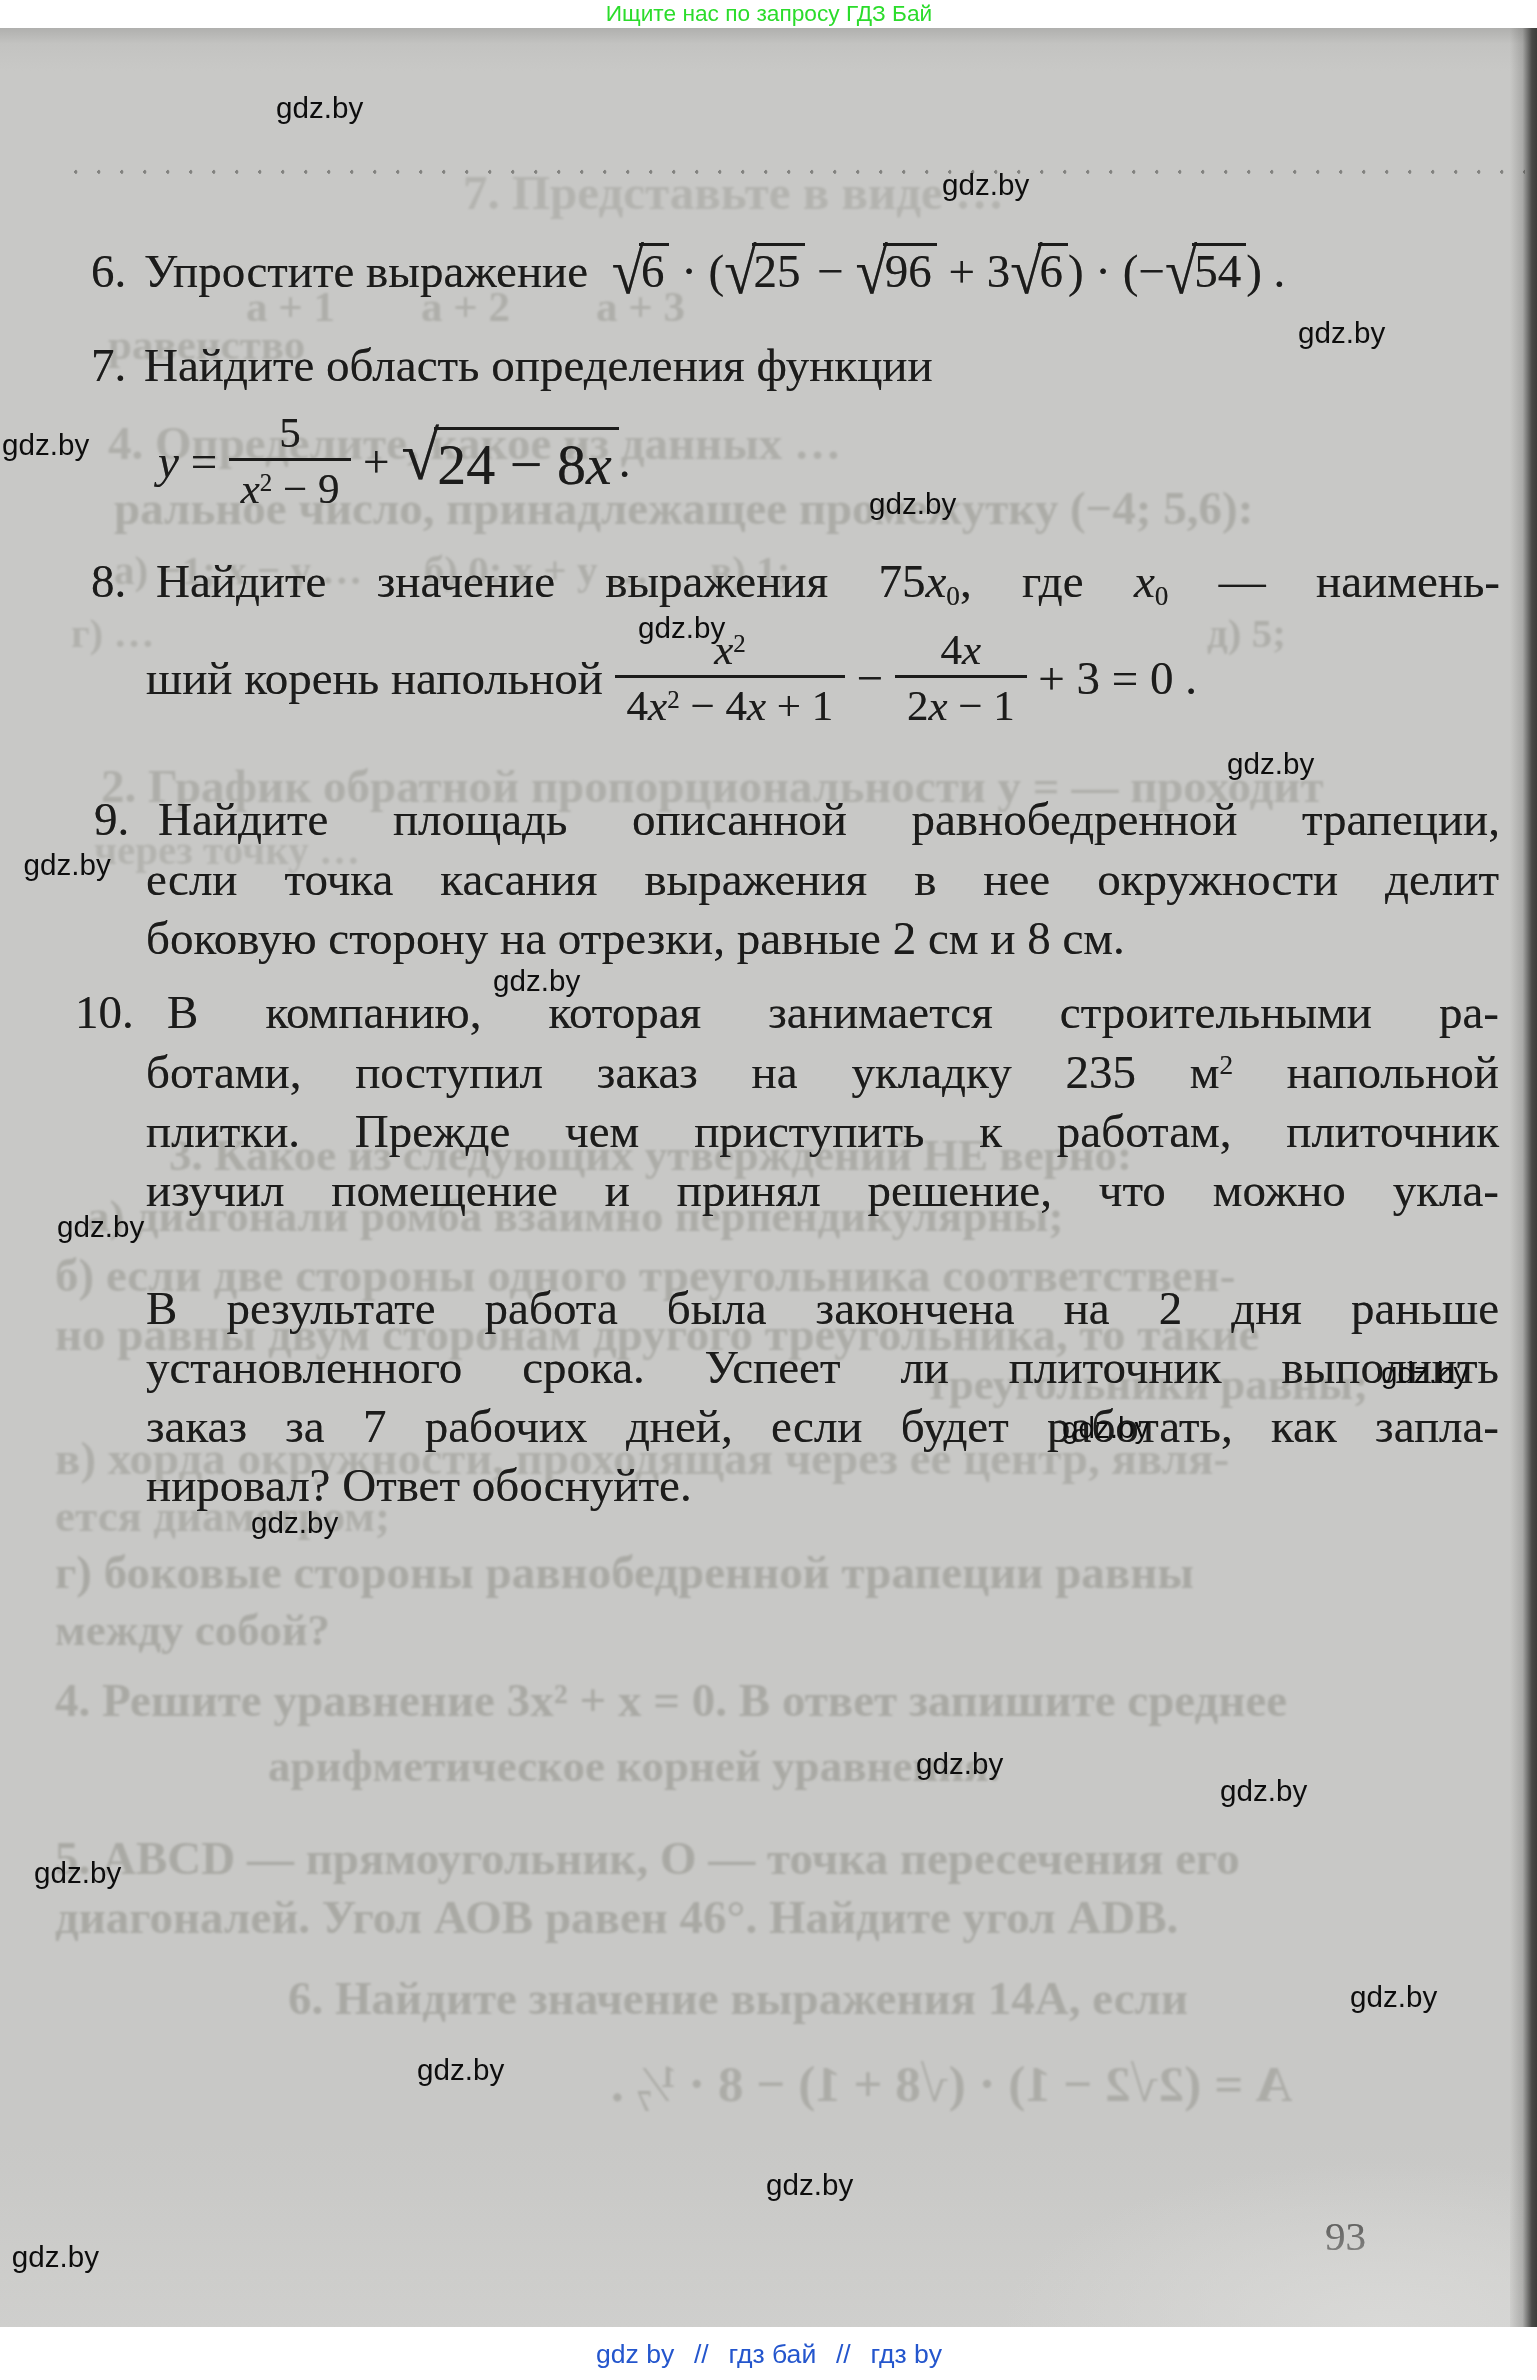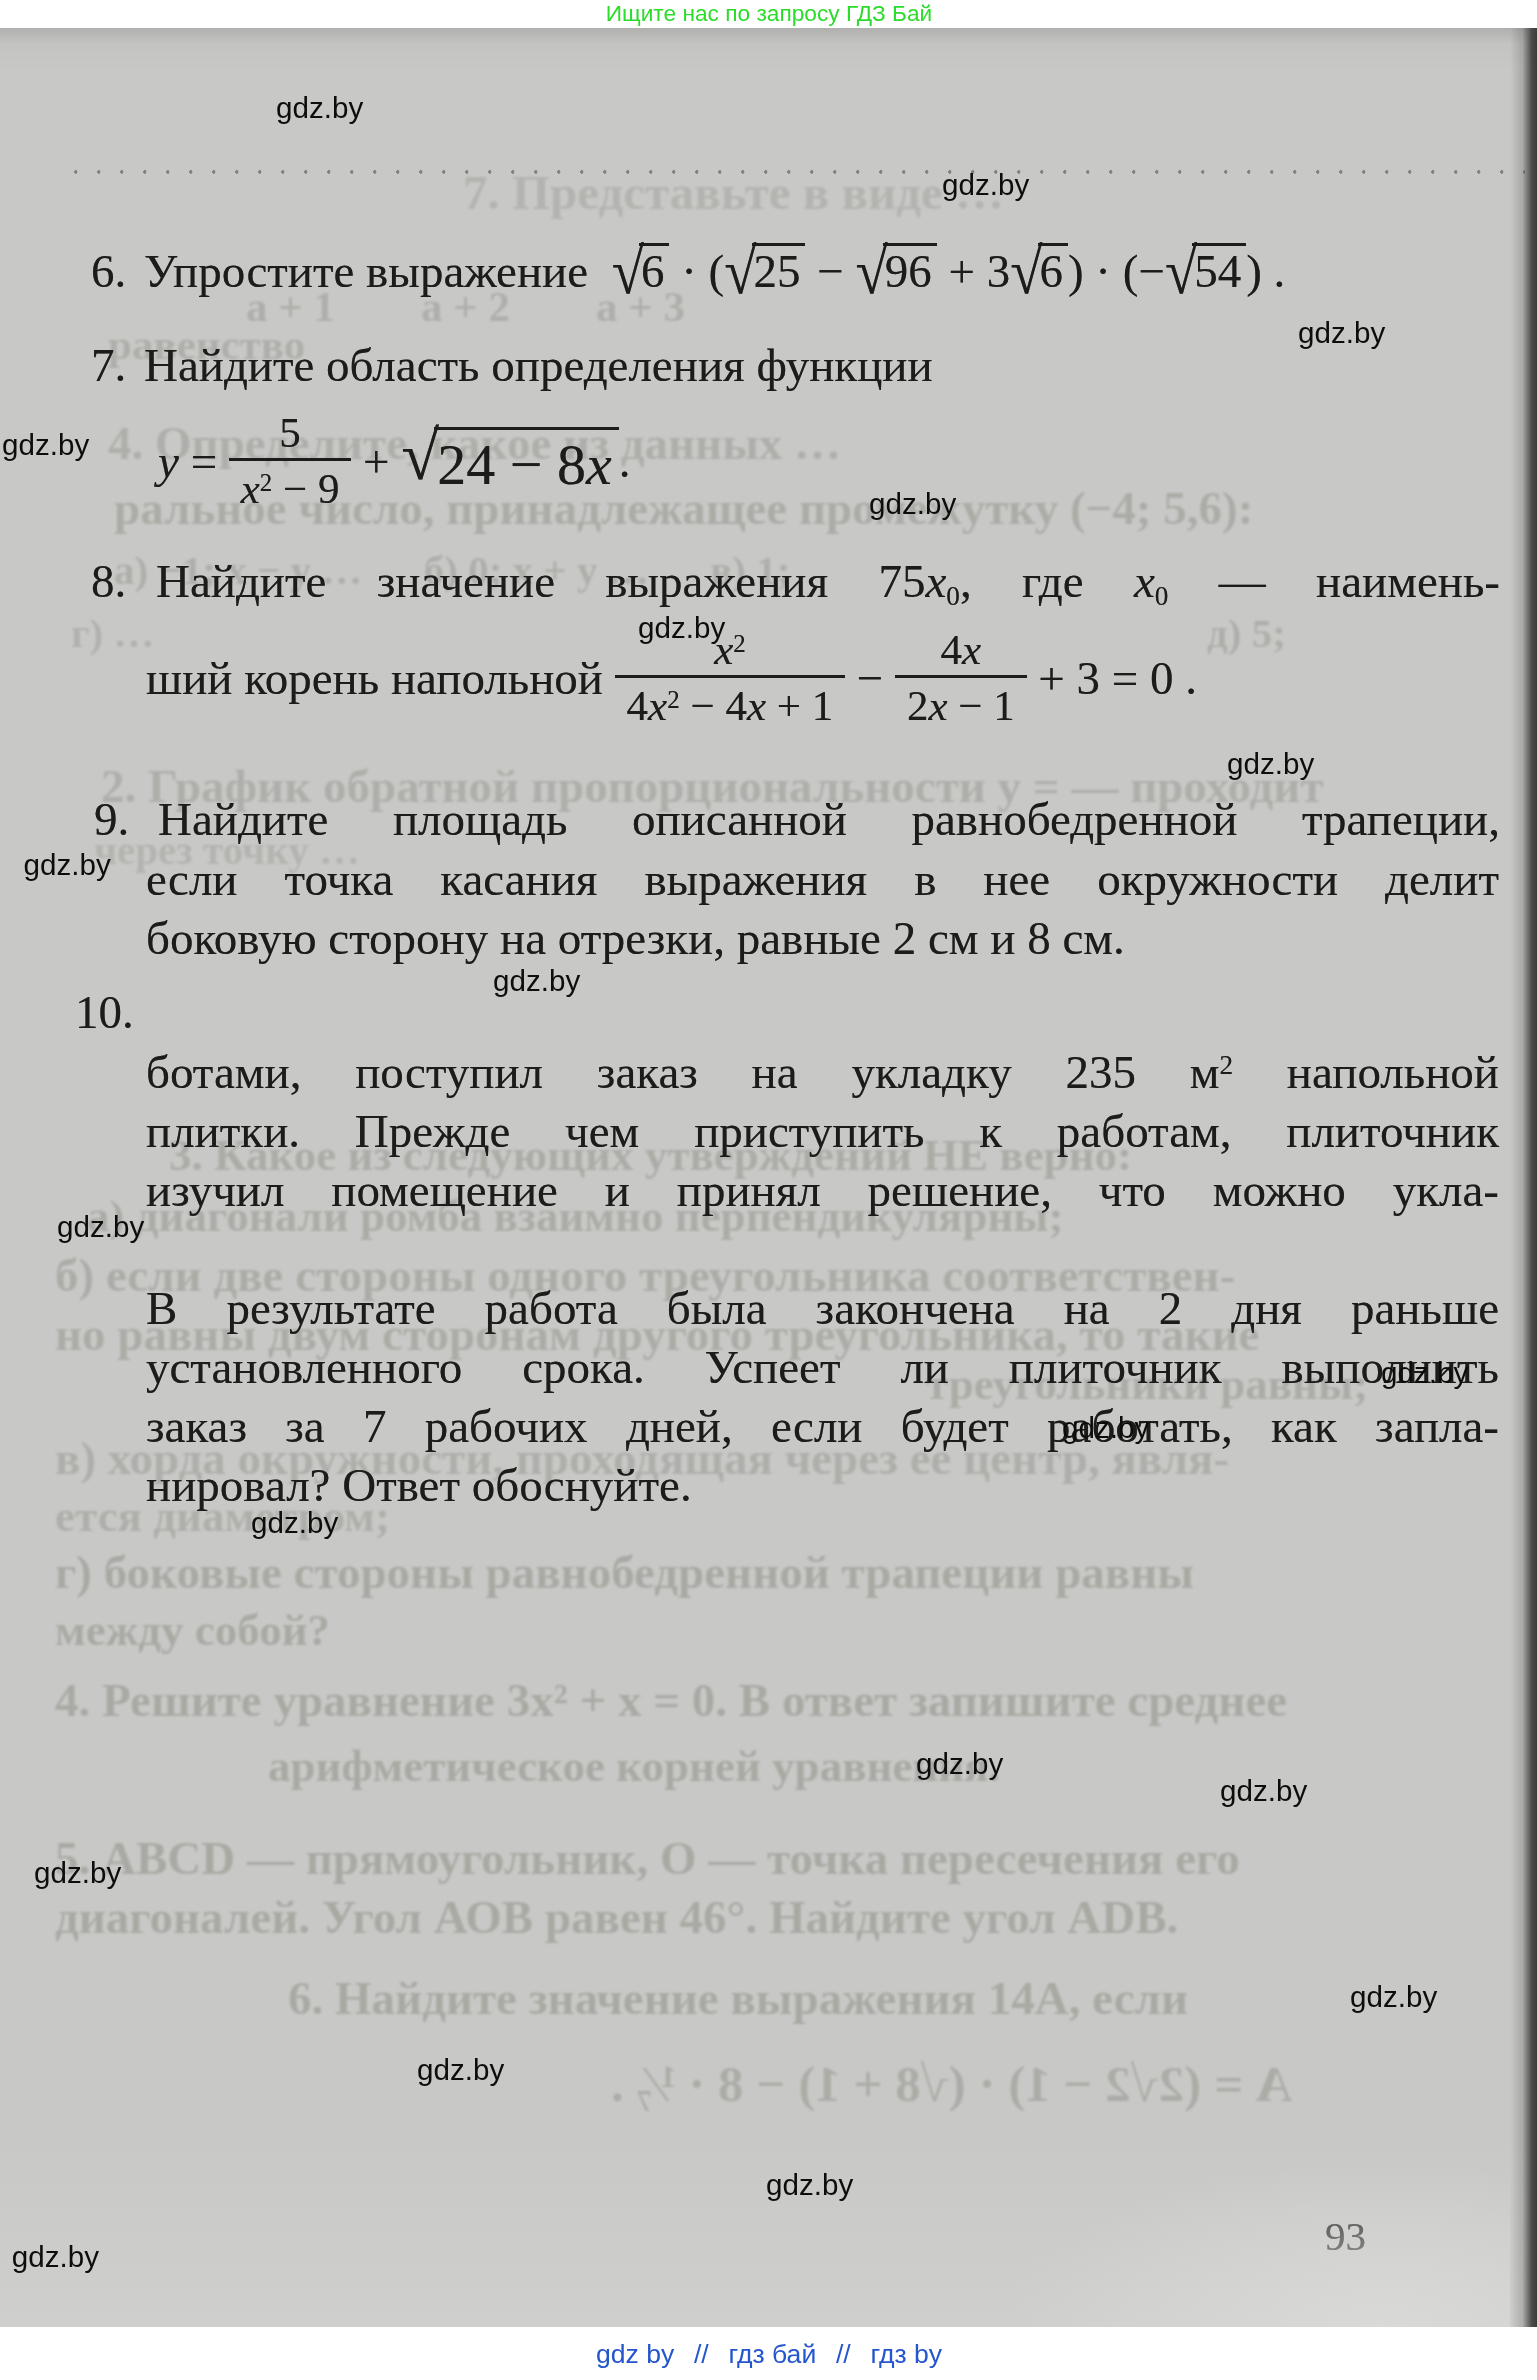--- a/index.html
+++ b/index.html
@@ -121,20 +121,21 @@
       <span class="mtok">&nbsp;</span>
       <span>+ 3 = 0 .</span>
     </div>
 
   <div class="tnum" style="left:94px;top:764px">9.</div>
   <div class="jline" style="left:158px;top:764px;width:1342px">Найдите площадь описанной равнобедренной трапеции,</div>
   <div class="jline" style="left:146px;top:824px;width:1353px">если точка касания выражения в нее окружности делит</div>
   <div class="jline noj" style="left:146px;top:883px;width:1353px">боковую сторону на отрезки, равные 2 см и 8 см.</div>
 
   <div class="tnum" style="left:75px;top:957px">10.</div>
+  <div class="jline" style="left:167px;top:957px;width:1332px">В компанию, которая занимается строительными ра-</div>
   <div class="jline" style="left:146px;top:1017px;width:1353px"><span>ботами, поступил заказ на укладку 235 м</span><sup>2</sup><span> напольной</span></div>
   <div class="jline" style="left:146px;top:1076px;width:1353px">плитки. Прежде чем приступить к работам, плиточник</div>
   <div class="jline" style="left:146px;top:1135px;width:1353px">изучил помещение и принял решение, что можно укла-</div>
   <div class="jline" style="left:146px;top:1253px;width:1353px">В результате работа была закончена на 2 дня раньше</div>
   <div class="jline" style="left:146px;top:1312px;width:1353px">установленного срока. Успеет ли плиточник выполнить</div>
   <div class="jline" style="left:146px;top:1371px;width:1353px">заказ за 7 рабочих дней, если будет работать, как запла-</div>
   <div class="jline noj" style="left:146px;top:1430px;width:1353px">нировал? Ответ обоснуйте.</div>
 
   <div id="wms">
       <div class="wm" style="left: 276px; top: 63px;">gdz.by</div>

